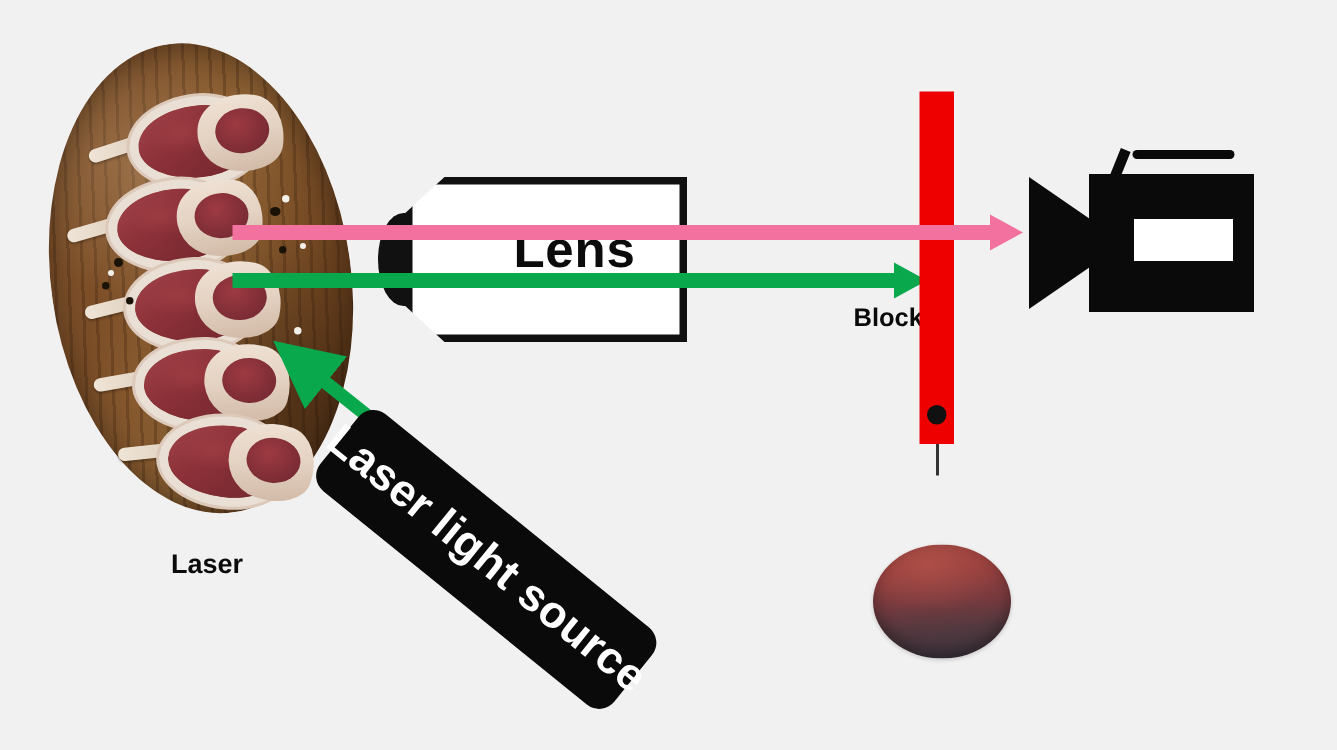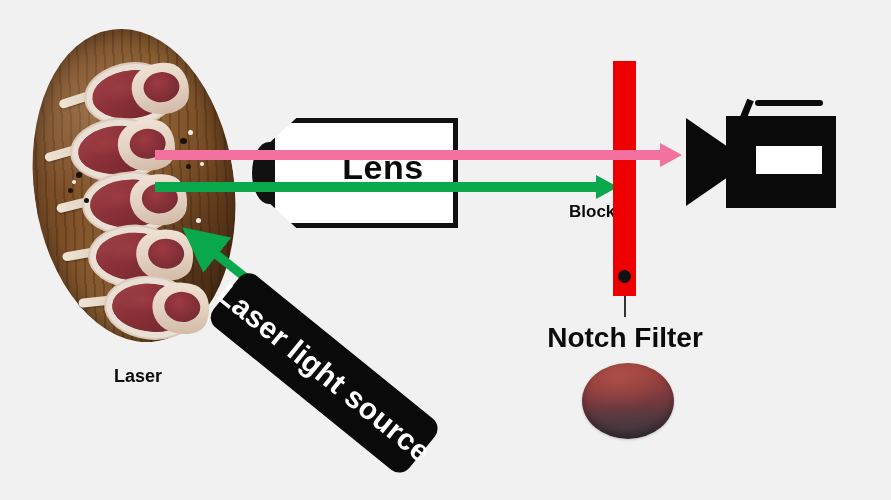--- a/index.html
+++ b/index.html
@@ -341,21 +341,20 @@
     <div id="lens-bulb"></div>
     <div id="lens-body"></div>
     <div id="lens-text">Lens</div>
   </div>
 
   <div class="lbl" id="label-block">Block</div>
 
   <div id="notch-bar"></div>
   <div id="notch-dot"></div>
   <div id="notch-leader"></div>
-  <div class="lbl" id="label-notch-filter">Notch Filter</div>
   <div id="notch-optic"></div>
 
   <div id="camera">
     <div id="cam-lens"></div>
     <div id="cam-lens-neck"></div>
     <div id="cam-body"></div>
     <div id="cam-window"></div>
     <div id="cam-handle">
       <div id="cam-handle-leg"></div>
       <div id="cam-handle-bar"></div>

